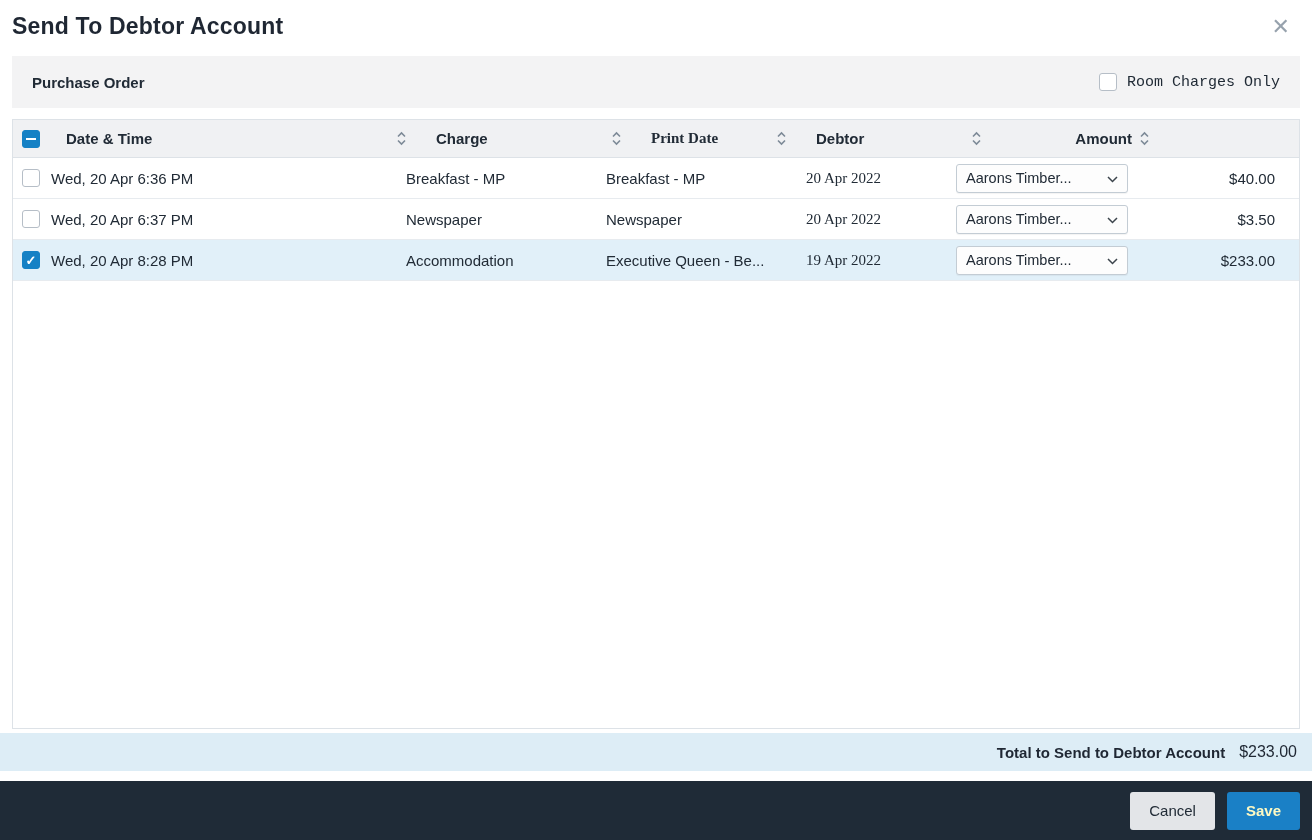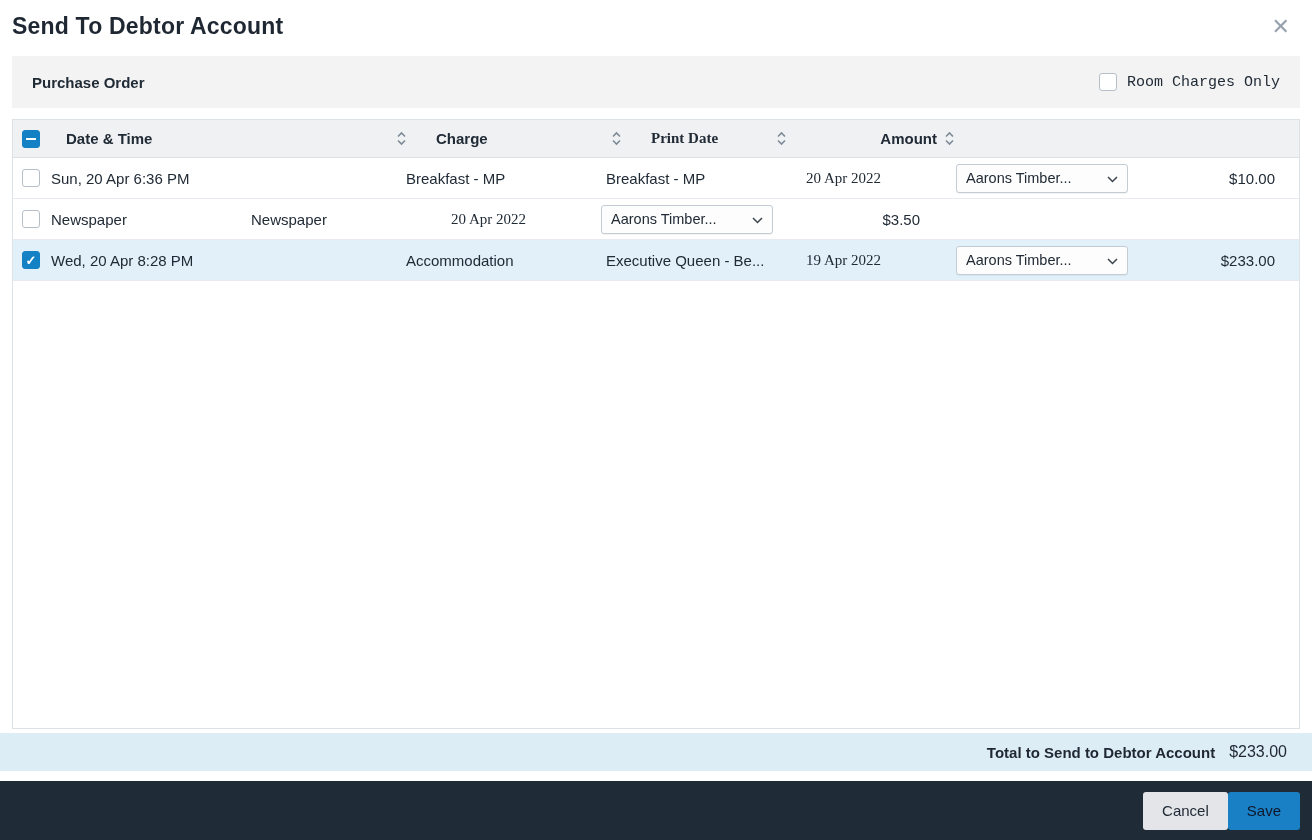--- a/index.html
+++ b/index.html
@@ -161,46 +161,47 @@
 
   
   .totalbar {
     margin-top: 4px;
     height: 38px;
     background: #ddedf6;
     display: flex;
     align-items: center;
     justify-content: flex-end;
     gap: 14px;
-    padding-right: 25px;
+    padding-right: 15px;
   }
   .total-label { font-weight: bold; font-size: 15px; color: #1f2733; }
   .total-amount { font-size: 16px; color: #1f2733; }
 
   
   .actionbar {
     margin-top: 10px;
     height: 59px;
     background: #1f2b37;
     display: flex;
     align-items: center;
     justify-content: flex-end;
+    gap: 12px;
     padding: 18px 12px;
   }
   .btn {
     border: none;
     border-radius: 3px;
     font-family: "Liberation Sans", sans-serif;
     font-size: 15px;
     height: 38px;
     padding: 0 19px;
     cursor: pointer;
   }
   .btn-cancel { background: #e3e5e8; color: #212b36; }
-  .btn-save   { background: #1a80c6; color: #0f172a; font-weight: normal; }
+  .btn-save   { background: #1a80c6; color: #fef9c3; font-weight: bold; }
 </style>
 </head>
 <body>
 
 <div class="modal-header">
   <div class="modal-title">Send To Debtor Account</div>
   <button class="close-btn">✕</button>
 </div>
 
 <div class="subbar">
@@ -237,56 +238,66 @@
     </div>
     <div class="cell th col-print">
       <span>Print Date</span>
       <span class="sort-icon">
         <svg width="11" height="17" viewBox="0 0 11 17">
             <path d="M2 6.5 L5.5 3 L9 6.5" stroke="#7d8a97" stroke-width="1.6" fill="none"></path>
             <path d="M2 10.5 L5.5 14 L9 10.5" stroke="#7d8a97" stroke-width="1.6" fill="none"></path>
           </svg>
       </span>
     </div>
+    <div class="cell th col-debtor">
+      <span>Debtor</span>
+      <span class="sort-icon">
+        <svg width="11" height="17" viewBox="0 0 11 17">
+            <path d="M2 6.5 L5.5 3 L9 6.5" stroke="#7d8a97" stroke-width="1.6" fill="none"></path>
+            <path d="M2 10.5 L5.5 14 L9 10.5" stroke="#7d8a97" stroke-width="1.6" fill="none"></path>
+          </svg>
+      </span>
+    </div>
     <div class="cell th col-amount">
       <span>Amount</span>
       <span class="sort-icon">
         <svg width="11" height="17" viewBox="0 0 11 17">
             <path d="M2 6.5 L5.5 3 L9 6.5" stroke="#7d8a97" stroke-width="1.6" fill="none"></path>
             <path d="M2 10.5 L5.5 14 L9 10.5" stroke="#7d8a97" stroke-width="1.6" fill="none"></path>
           </svg>
       </span>
     </div>
   </div>
 
   <div class="row">
     <div class="cell col-check">
       <span class="checkbox"></span>
     </div>
-    <div class="cell col-datetime">Sun, 20 Apr 6:36 PM</div>
+    <div class="cell col-datetime">Wed, 20 Apr 6:36 PM</div>
     <div class="cell col-charge">Breakfast - MP</div>
     <div class="cell col-descr">Breakfast - MP</div>
     <div class="cell col-print">20 Apr 2022</div>
     <div class="cell col-debtor">
       <div class="select">
         <span class="sel-label">Aarons Timber...</span>
         <span>
           <svg width="11" height="7" viewBox="0 0 11 7">
               <path d="M1 1 L5.5 5.5 L10 1" stroke="#3c444c" stroke-width="1.5" fill="none"></path>
             </svg>
         </span>
       </div>
     </div>
-    <div class="cell col-amount">$10.00</div>
+    <div class="cell col-amount">$40.00</div>
   </div>
 
   <div class="row">
     <div class="cell col-check">
       <span class="checkbox"></span>
     </div>
+    <div class="cell col-datetime">Wed, 20 Apr 6:37 PM</div>
     <div class="cell col-charge">Newspaper</div>
     <div class="cell col-descr">Newspaper</div>
     <div class="cell col-print">20 Apr 2022</div>
     <div class="cell col-debtor">
       <div class="select">
         <span class="sel-label">Aarons Timber...</span>
         <span>
           <svg width="11" height="7" viewBox="0 0 11 7">
               <path d="M1 1 L5.5 5.5 L10 1" stroke="#3c444c" stroke-width="1.5" fill="none"></path>
             </svg>

